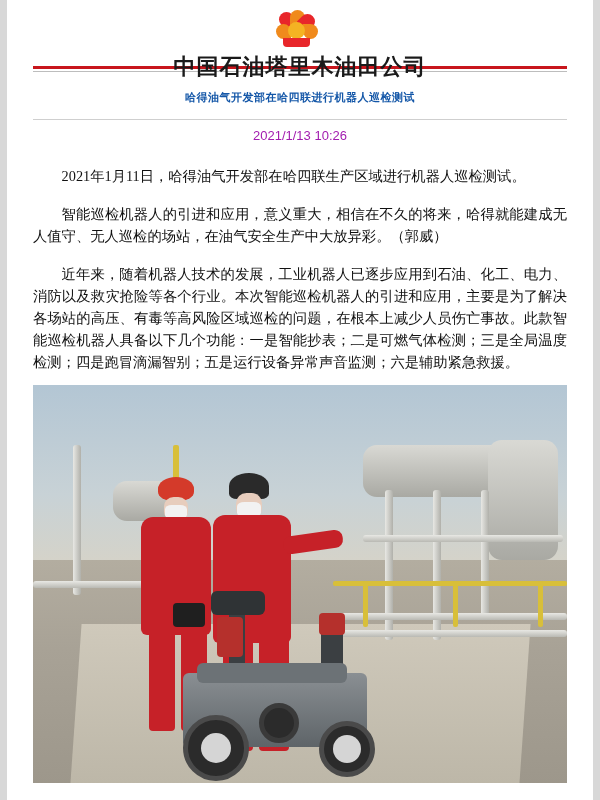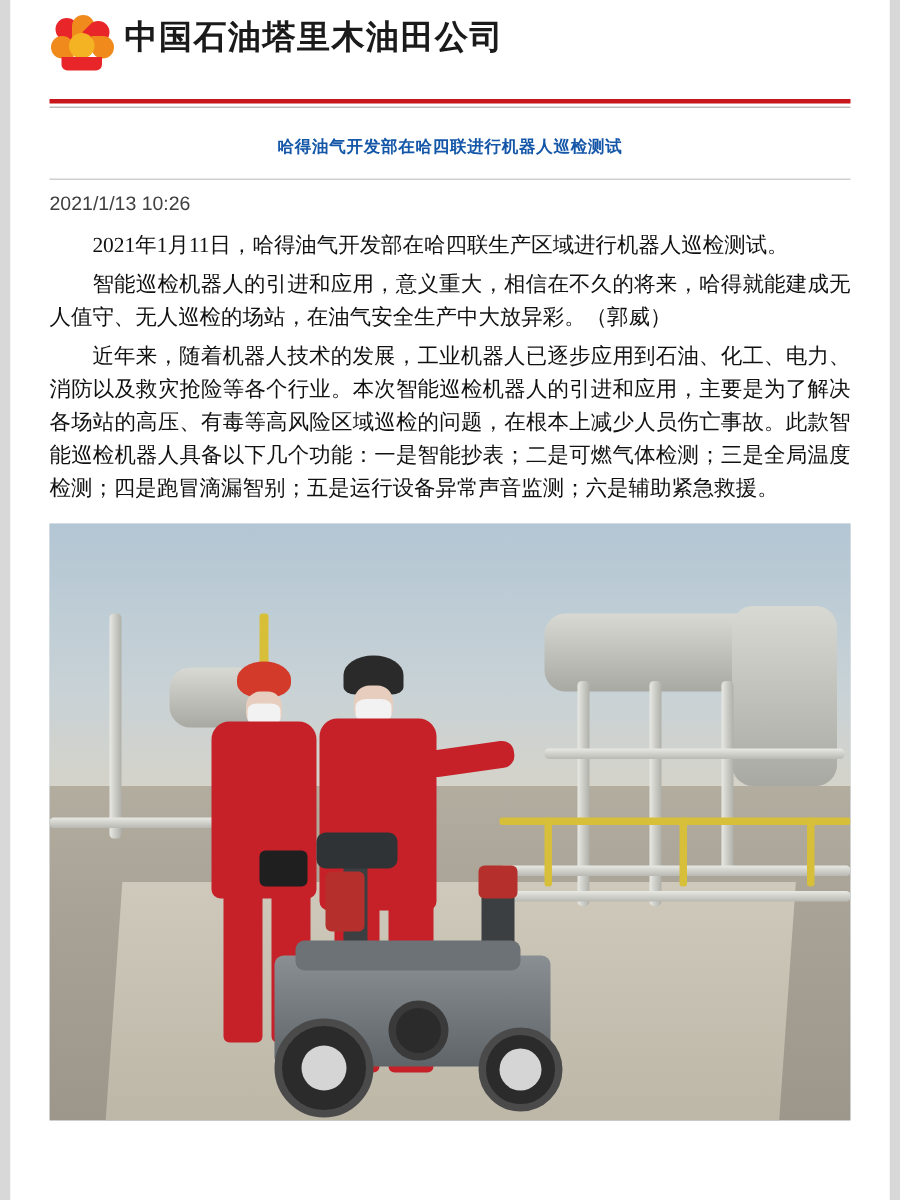--- a/index.html
+++ b/index.html
@@ -27,23 +27,24 @@
     width: 586px;
     height: 800px;
     background: #ffffff;
     box-sizing: border-box;
     padding: 0 26px;
   }
 
   
   .masthead {
     display: flex;
-    align-items: flex-start;
+    align-items: center;
     height: 50px;
     padding-top: 10px;
+    flex-direction: column;
   }
   .logo {
     position: relative;
     width: 42px;
     height: 40px;
     flex: 0 0 42px;
     margin-right: 8px;
   }
   .logo .petal {
     position: absolute;
@@ -97,30 +98,30 @@
     font-size: 11px;
     font-weight: bold;
     padding: 18px 0 14px 0;
     letter-spacing: 0.5px;
   }
   .rule-thin {
     height: 1px;
     background: #cfcfcf;
   }
   .timestamp {
-    text-align: left;
-    color: #404040;
+    text-align: center;
+    color: #a21caf;
     font-size: 13px;
     font-family: "Liberation Sans", sans-serif;
     padding: 8px 0 6px 0;
   }
 
   
   .body-text p {
-    margin: 4px 0 1px 0;
+    margin: 16px 0 1px 0;
     font-family: "Liberation Serif", serif;
     font-size: 14.3px;
     line-height: 22px;
     color: #111111;
     text-indent: 2em;
     text-align: justify;
   }
 
   
   .photo-wrap {

